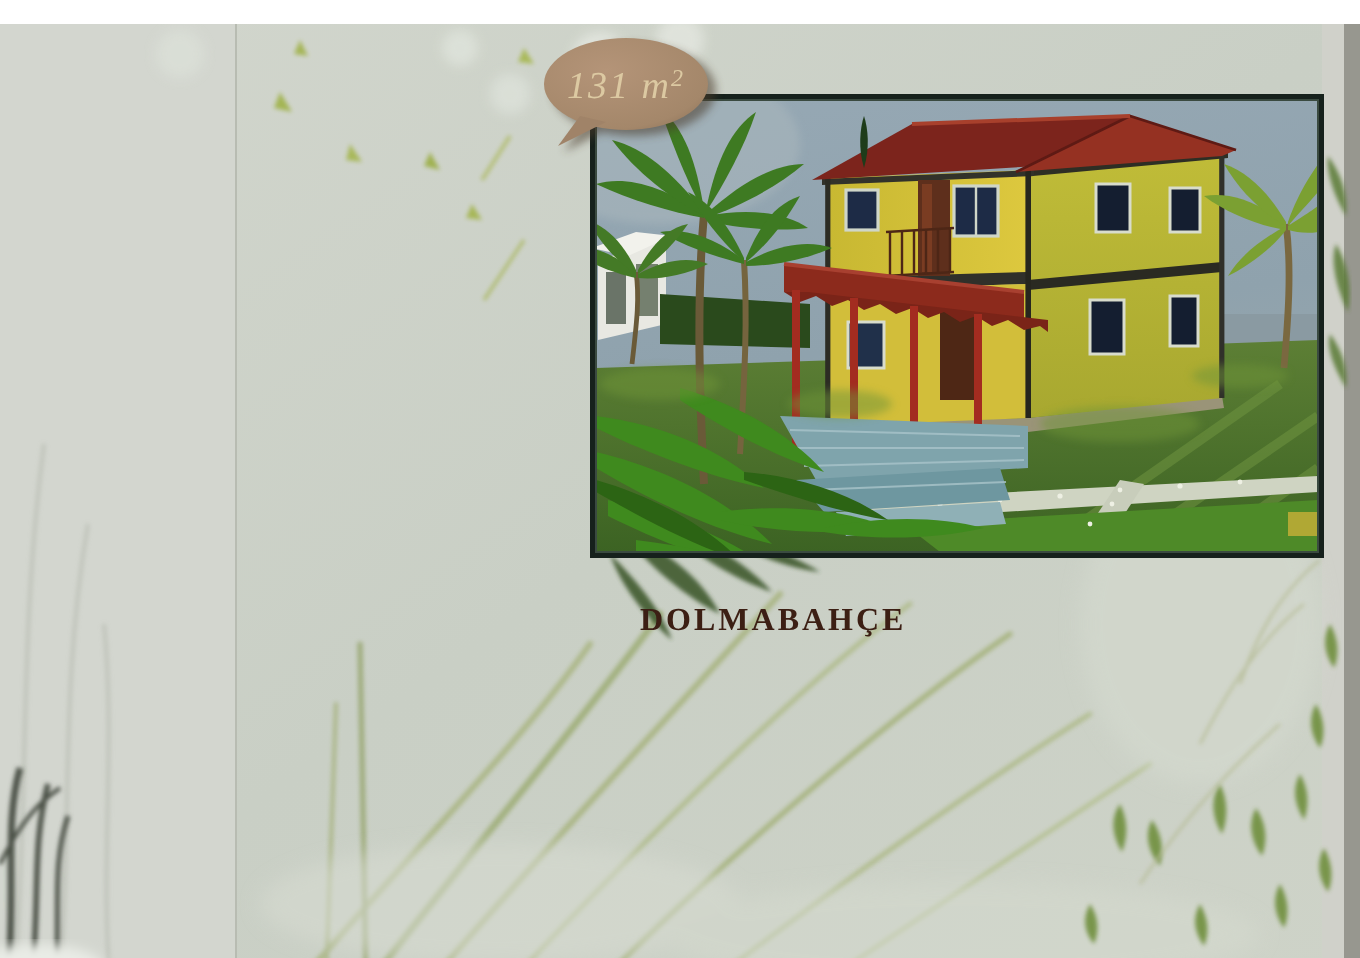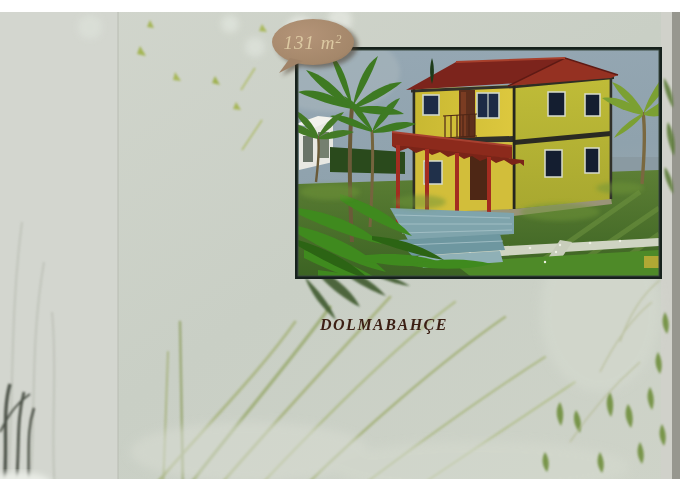--- a/index.html
+++ b/index.html
@@ -361,15 +361,15 @@
   </defs>
   <g filter="url(#bshadow)" opacity="0.55">
     <ellipse cx="317" cy="33" rx="41" ry="23" fill="#4a3a2c"></ellipse>
     <path d="M292 48 L 282 64 L 305 52 Z" fill="#4a3a2c"></path>
   </g>
   <ellipse cx="313" cy="30" rx="41" ry="23" fill="url(#bub)"></ellipse>
   <path d="M290 46 L 279 61 L 303 49 Z" fill="#a08368"></path>
   <text x="313" y="37" text-anchor="middle" font-family="Liberation Serif,serif" font-style="italic" font-size="19" fill="#dcc9a2" letter-spacing="1">131 m<tspan font-size="12" dy="-6">2</tspan></text>
 </svg>
 
-<div class="abs" style="left:320px;top:304px;width:160px;font-family:'Liberation Serif',serif;font-style:italic;font-weight:bold;font-size:16px;letter-spacing:1.5px;color:#3c1f14;">DOLMABAHÇE</div>
+<div class="abs" style="left:320px;top:290px;width:160px;font-family:'Liberation Serif',serif;font-weight:bold;font-size:16px;letter-spacing:1.5px;color:#3c1f14;">DOLMABAHÇE</div>
 
 </div>
 
 </body></html>

